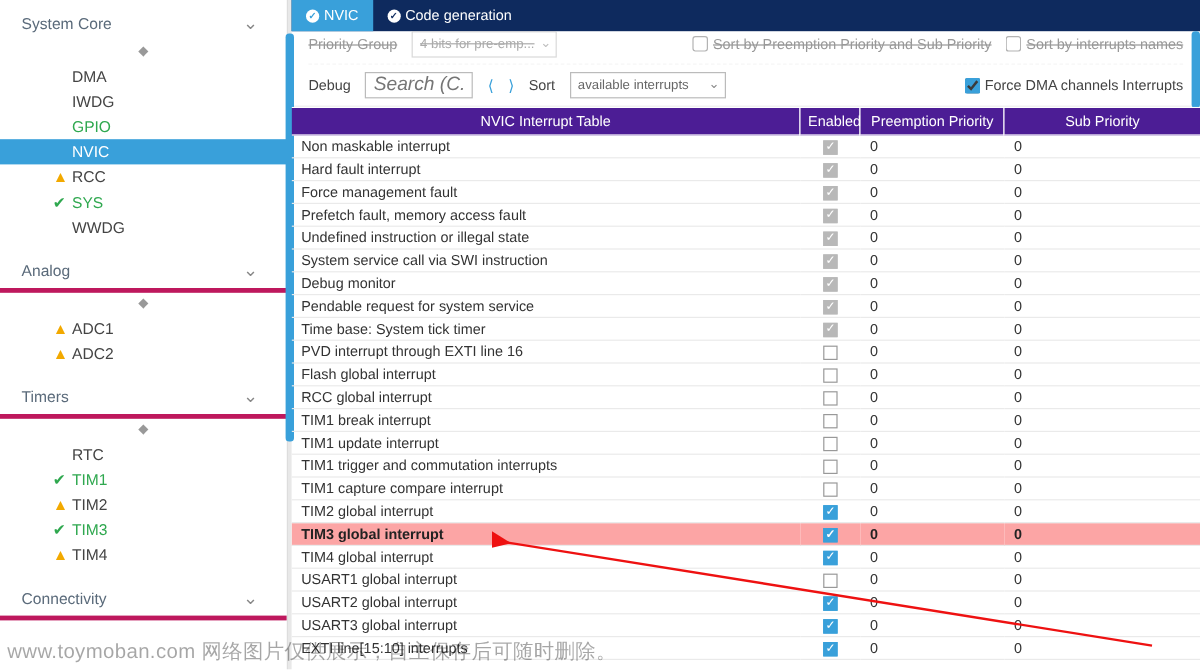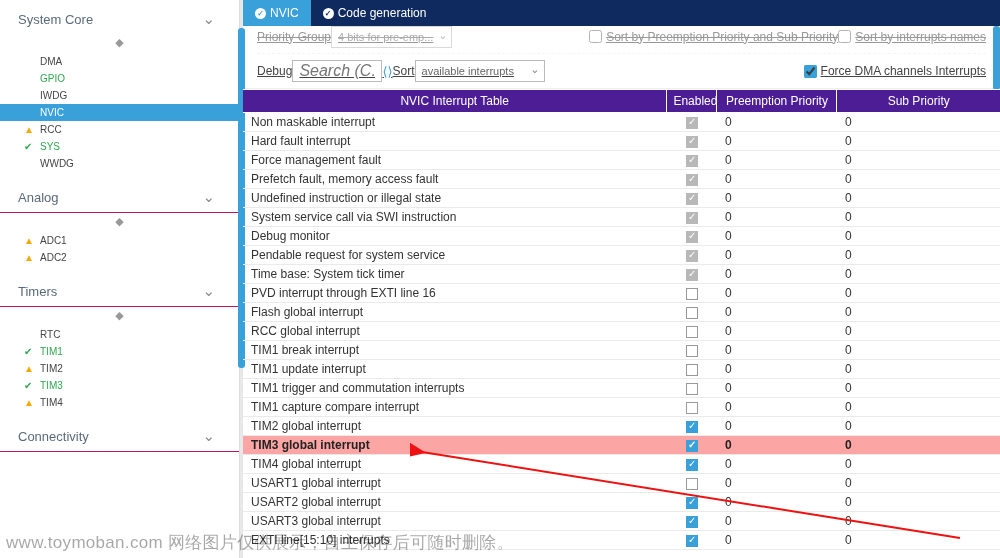--- a/index.html
+++ b/index.html
@@ -1,39 +1,39 @@
 <!DOCTYPE html>
 <html><head>
 <meta charset="utf-8">
 <style>
   * { box-sizing: border-box; margin: 0; padding: 0; font-family: Arial, sans-serif; }
   body { width: 1000px; height: 558px; background: #fff; font-size: 12px; color: #444; overflow: hidden; position: relative; }
   .layout { display: flex; height: 100%; }
   .sidebar { width: 240px; border-right: 1px solid #ddd; padding: 4px 0; overflow-y: auto; }
   .cat-label { display: flex; justify-content: space-between; align-items: center; padding: 6px 24px 6px 18px; color: #5a6a7a; font-size: 13px; cursor: pointer; }
   .cat-label .chev { color: #888; font-size: 15px; }
-  .cat-label.border { border-bottom: 1px solid #be185d; margin-top: 10px; }
+  .cat-label.border { border-bottom: 4px solid #be185d; margin-top: 10px; }
   .lift { text-align: center; color: #999; font-size: 11px; padding: 2px 0 4px; }
-  .side-item { display: flex; align-items: center; gap: 6px; padding: 3px 0 3px 24px; color: #444; cursor: pointer; font-size: 10px; }
+  .side-item { display: flex; align-items: center; gap: 6px; padding: 3px 0 3px 44px; color: #444; cursor: pointer; font-size: 13px; }
   .side-item.sel { background: #39a0da; color: #fff; }
   .side-item.green { color: #2fa84f; }
   .side-item .status { width: 10px; display: inline-block; }
   .warn { color: #f2a900; }
   .ok { color: #2fa84f; }
 
   .main { flex: 1; position: relative; display: flex; flex-direction: column; border-left: 3px solid #e8e8e8; }
   .vscroll { position: absolute; top: 28px; left: -5px; width: 7px; height: 340px; background: #39a0da; border-radius: 3px; }
   .tabs { display: flex; background: #0e2a5e; height: 26px; }
   .tab { display: flex; align-items: center; gap: 4px; padding: 0 12px; font-size: 12px; color: #fff; cursor: pointer; }
   .tab.active { background: #39a0da; }
   .tab .dot { width: 11px; height: 11px; border-radius: 50%; background: #fff; color: #39a0da; display: inline-flex; align-items: center; justify-content: center; font-size: 8px; font-weight: bold; }
   .tab.inactive .dot { color: #0e2a5e; }
 
   .toolbar { padding: 0 14px; border-bottom: 1px solid #eee; }
-  .tb-row { display: flex; align-items: center; height: 34px; text-decoration: underline; }
+  .tb-row { display: flex; align-items: center; gap: 12px; height: 34px; }
   .tb-row.first { border-bottom: 1px dashed #eee; }
   .lbl { color: #444; font-size: 12px; white-space: nowrap; }
   .sel-box { border: 1px solid #bbb; height: 22px; padding: 0 18px 0 6px; font-size: 11px; position: relative; color: #666; min-width: 100px; background: #fff; display: flex; align-items: center; }
   .sel-box::after { content: "⌄"; position: absolute; right: 4px; top: 2px; color: #888; }
   .ck { display: flex; align-items: center; gap: 4px; font-size: 12px; color: #444; }
   .ck input { width: 13px; height: 13px; accent-color: #39a0da; }
   .search-in { border: 1px solid #bbb; height: 22px; width: 90px; font-style: italic; color: #999; padding: 0 6px; font-size: 16px; }
   .nav-ic { color: #39a0da; font-size: 13px; cursor: pointer; }
   .spacer { flex: 1; }
 
@@ -66,27 +66,27 @@
   <div class="sidebar" id="sidebar">
       <div class="cat-label">
         <span>System Core</span>
         <span class="chev">⌄</span>
       </div>
       <div class="lift">◆</div>
       <div class="side-item">
         <span class="status"></span>
         <span>DMA</span>
       </div>
+      <div class="side-item">
+        <span class="status"></span>
+        <span>IWDG</span>
+      </div>
       <div class="side-item green">
         <span class="status"></span>
         <span>GPIO</span>
-      </div>
-      <div class="side-item">
-        <span class="status"></span>
-        <span>IWDG</span>
       </div>
       <div class="side-item sel">
         <span class="status"></span>
         <span>NVIC</span>
       </div>
       <div class="side-item">
         <span class="status warn">▲</span>
         <span>RCC</span>
       </div>
       <div class="side-item green">

